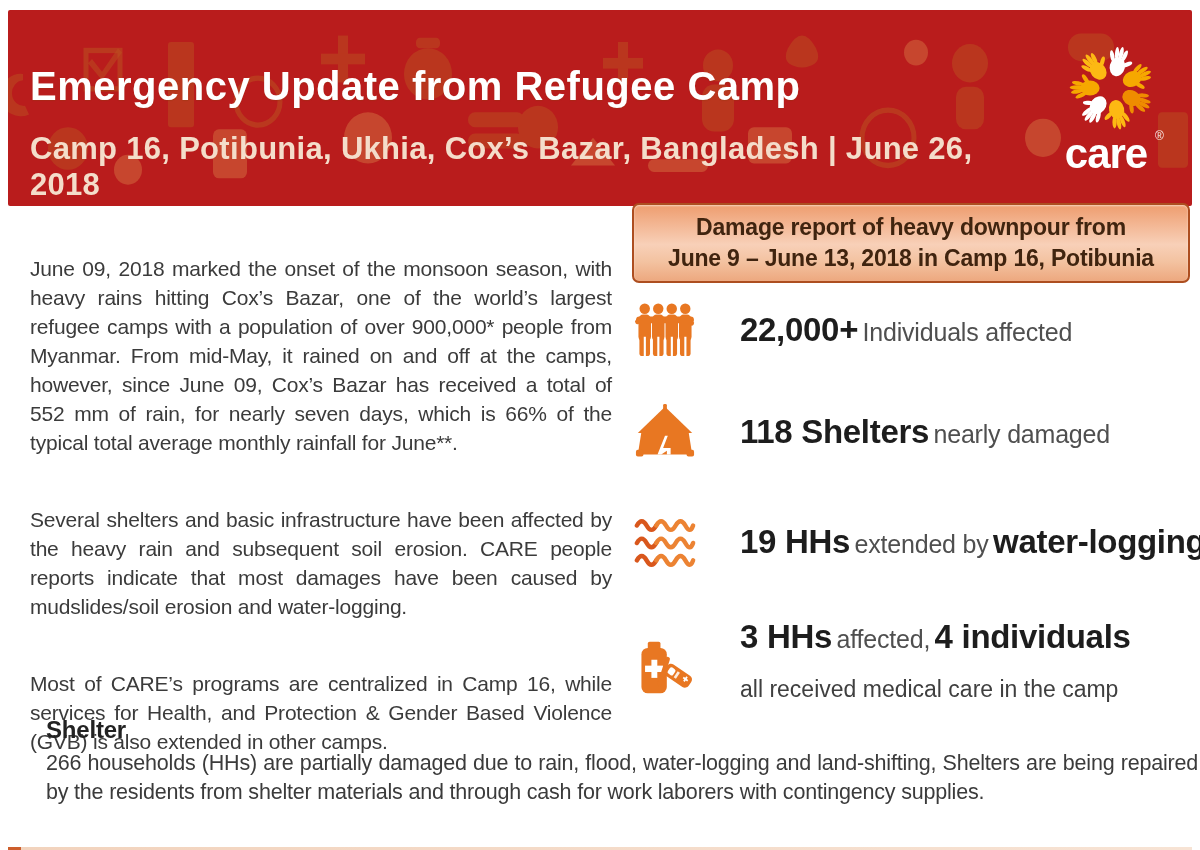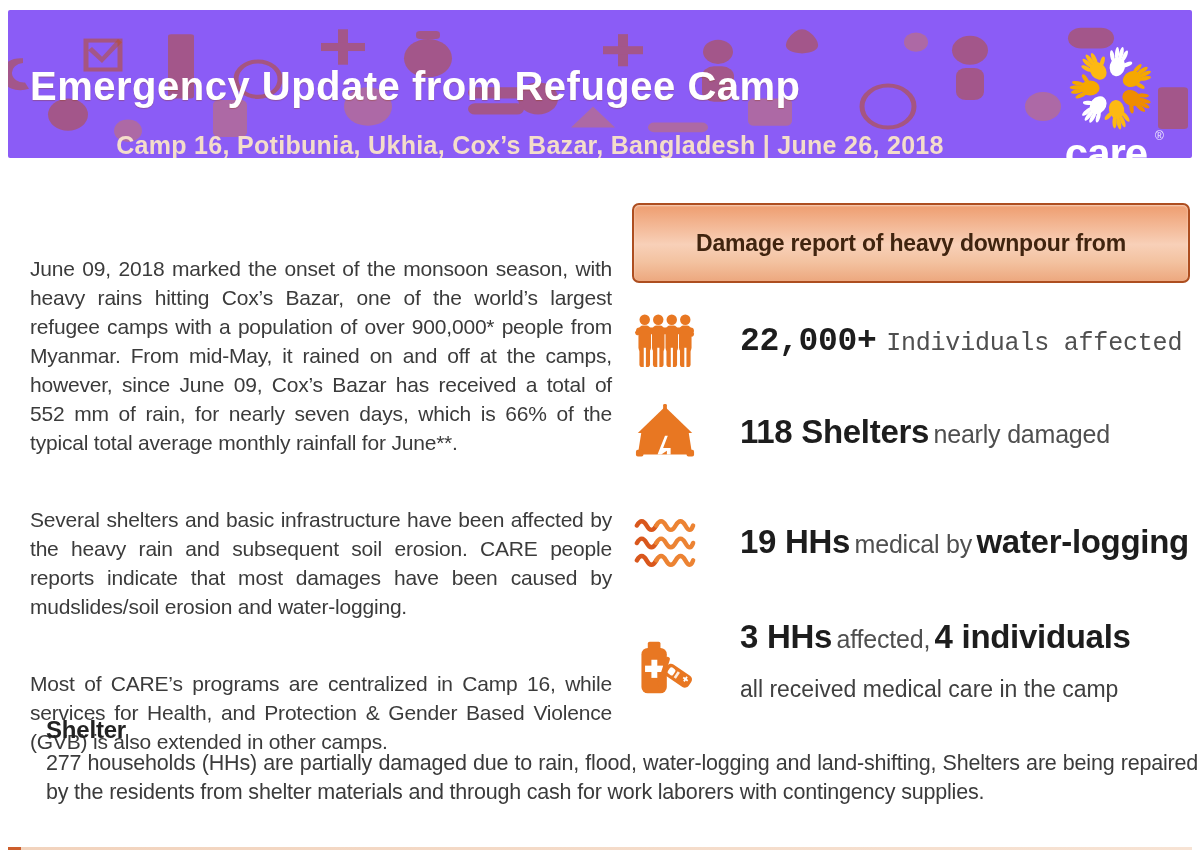--- a/index.html
+++ b/index.html
@@ -1,27 +1,27 @@
 <!DOCTYPE html>
 <html><head>
 <meta charset="utf-8">
 <style>
   * { margin:0; padding:0; box-sizing:border-box; }
   html,body { width:1200px; height:850px; background:#ffffff; overflow:hidden;
               font-family:"Liberation Sans","DejaVu Sans",sans-serif; }
   .page { position:relative; width:1200px; height:850px; background:#ffffff; }
 
   
-  .banner { position:absolute; left:8px; top:10px; width:1184px; height:148px;
-            background:#8b5cf6; border-radius:2px; overflow:hidden; }
+  .banner { position:absolute; left:8px; top:10px; width:1184px; height:196px;
+            background:#b91c1c; border-radius:2px; overflow:hidden; }
   .banner-pattern { position:absolute; left:0; top:0; width:100%; height:100%; }
   .banner-content { position:absolute; left:22px; top:54px; width:1000px; }
   .banner-title { color:#ffffff; font-size:40px; font-weight:bold; letter-spacing:.5px;
                   text-shadow:0 1px 1px rgba(140,60,15,.35); }
-  .banner-subtitle { margin-top:22px; color:#f4ddca; font-size:25px; font-weight:600; letter-spacing:.3px;text-align:center; }
+  .banner-subtitle { margin-top:22px; color:#f4ddca; font-size:31px; font-weight:600; letter-spacing:.3px; }
   .logo { position:absolute; right:20px; top:30px; width:120px; height:140px; text-align:center; }
 
   
   .left-col { position:absolute; left:30px; top:206px; width:582px; }
   .body-p { color:#3b3b3b; font-size:21px; line-height:29px; text-align:justify;
             margin-bottom:19px; letter-spacing:-0.2px;margin-top:48px; }
 
   
   .right-col { position:absolute; left:632px; top:203px; width:558px; }
   .damage-box { width:558px; height:80px; border:2px solid #ad4e20; border-radius:7px;
@@ -29,21 +29,21 @@
                 box-shadow:inset 0 1px 2px rgba(255,255,255,.55);
                 display:flex; flex-direction:column; align-items:center; justify-content:center; }
   .damage-line { color:#40240f; font-size:23px; font-weight:bold; line-height:31px; text-align:center; letter-spacing:-0.2px; }
 
   .stat-row { position:absolute; left:0; display:flex; align-items:center; }
   .stat-icon { width:66px; flex:0 0 66px; margin-right:42px; display:flex; justify-content:center; }
   .stat-text { white-space:nowrap; }
   .stat-big { color:#1d1d1d; font-size:33px; font-weight:bold; letter-spacing:-0.3px; }
   .stat-sub { color:#4f4f4f; font-size:25px; font-weight:500; letter-spacing:-0.2px; }
   .stat-note { color:#3f3f3f; font-size:23px; font-weight:400; margin-top:12px; }
-  .row-people { top:110px;font-family:Liberation Mono, monospace; }
+  .row-people { top:99px; }
   .row-tent { top:200px; }
   .row-waves { top:311px; }
   .row-medical { top:413px; align-items:center; }
   .row-medical .stat-icon { margin-top:14px; }
   .stat-lines { line-height:42px; }
 
   
   .shelter { position:absolute; left:46px; top:716px; width:1152px; }
   .shelter-heading { color:#222222; font-size:24px; font-weight:bold; letter-spacing:-0.2px; }
   .shelter-body { margin-top:5px; color:#3b3b3b; font-size:21.5px; line-height:29px;
@@ -134,20 +134,21 @@
   <div class="left-col">
     <p class="body-p">June 09, 2018 marked the onset of the monsoon season, with heavy rains hitting Cox’s Bazar, one of the world’s largest refugee camps with a population of over 900,000* people from Myanmar. From mid-May, it rained on and off at the camps, however, since June 09, Cox’s Bazar has received a total of 552 mm of rain, for nearly seven days, which is 66% of the typical total average monthly rainfall for June**.</p>
     <p class="body-p">Several shelters and basic infrastructure have been affected by the heavy rain and subsequent soil erosion. CARE people reports indicate that most damages have been caused by mudslides/soil erosion and water-logging.</p>
     <p class="body-p">Most of CARE’s programs are centralized in Camp 16, while services for Health, and Protection &amp; Gender Based Violence (GVB) is also extended in other camps.</p>
   </div>
 
   <div class="right-col">
 
     <div class="damage-box">
       <div class="damage-line">Damage report of heavy downpour from</div>
+      <div class="damage-line">June 9 – June 13, 2018 in Camp 16, Potibunia</div>
     </div>
 
     <div class="stat-row row-people">
       <div class="stat-icon">
         <svg width="62" height="56" viewBox="0 0 64 58" fill="#e87722">
           <rect x="2" y="15" width="60" height="7" rx="3.5"></rect>
           <rect x="0" y="20" width="9" height="5" rx="2.5" transform="rotate(-38 0 20)"></rect>
           <rect x="56" y="16" width="9" height="5" rx="2.5" transform="rotate(38 56 16)"></rect>
           <circle cx="11" cy="7" r="5.4"></circle>
             <circle cx="25" cy="7" r="5.4"></circle>
@@ -202,21 +203,21 @@
           </g>
           <g stroke="#ec8333" stroke-width="4.6">
             <path d="M23 11 Q28 2 33 11 T43 11 T53 11 T61 11"></path>
             <path d="M23 29 Q28 20 33 29 T43 29 T53 29 T61 29"></path>
             <path d="M23 47 Q28 38 33 47 T43 47 T53 47 T61 47"></path>
           </g>
         </svg>
       </div>
       <div class="stat-text">
         <span class="stat-big">19 HHs</span>
-        <span class="stat-sub">medical by</span>
+        <span class="stat-sub">extended by</span>
         <span class="stat-big">water-logging</span>
       </div>
     </div>
 
     <div class="stat-row row-medical">
       <div class="stat-icon">
         <svg width="58" height="66" viewBox="0 0 64 72" fill="#e87722">
           <rect x="13" y="8" width="14" height="9" rx="2"></rect>
           <rect x="6" y="15" width="28" height="50" rx="7"></rect>
           <g fill="#ffffff">
@@ -240,17 +241,17 @@
           <span class="stat-big">4 individuals</span>
           <br>
         </div>
         <div class="stat-note">all received medical care in the camp</div>
       </div>
     </div>
   </div>
 
   <div class="shelter">
     <div class="shelter-heading">Shelter</div>
-    <p class="shelter-body">277 households (HHs) are partially damaged due to rain, flood, water-logging and land-shifting, Shelters are being repaired by the residents from shelter materials and through cash for work laborers with contingency supplies.</p>
+    <p class="shelter-body">266 households (HHs) are partially damaged due to rain, flood, water-logging and land-shifting, Shelters are being repaired by the residents from shelter materials and through cash for work laborers with contingency supplies.</p>
   </div>
 
   <div class="bottom-strip"></div>
 </div>
 
 </body></html>

